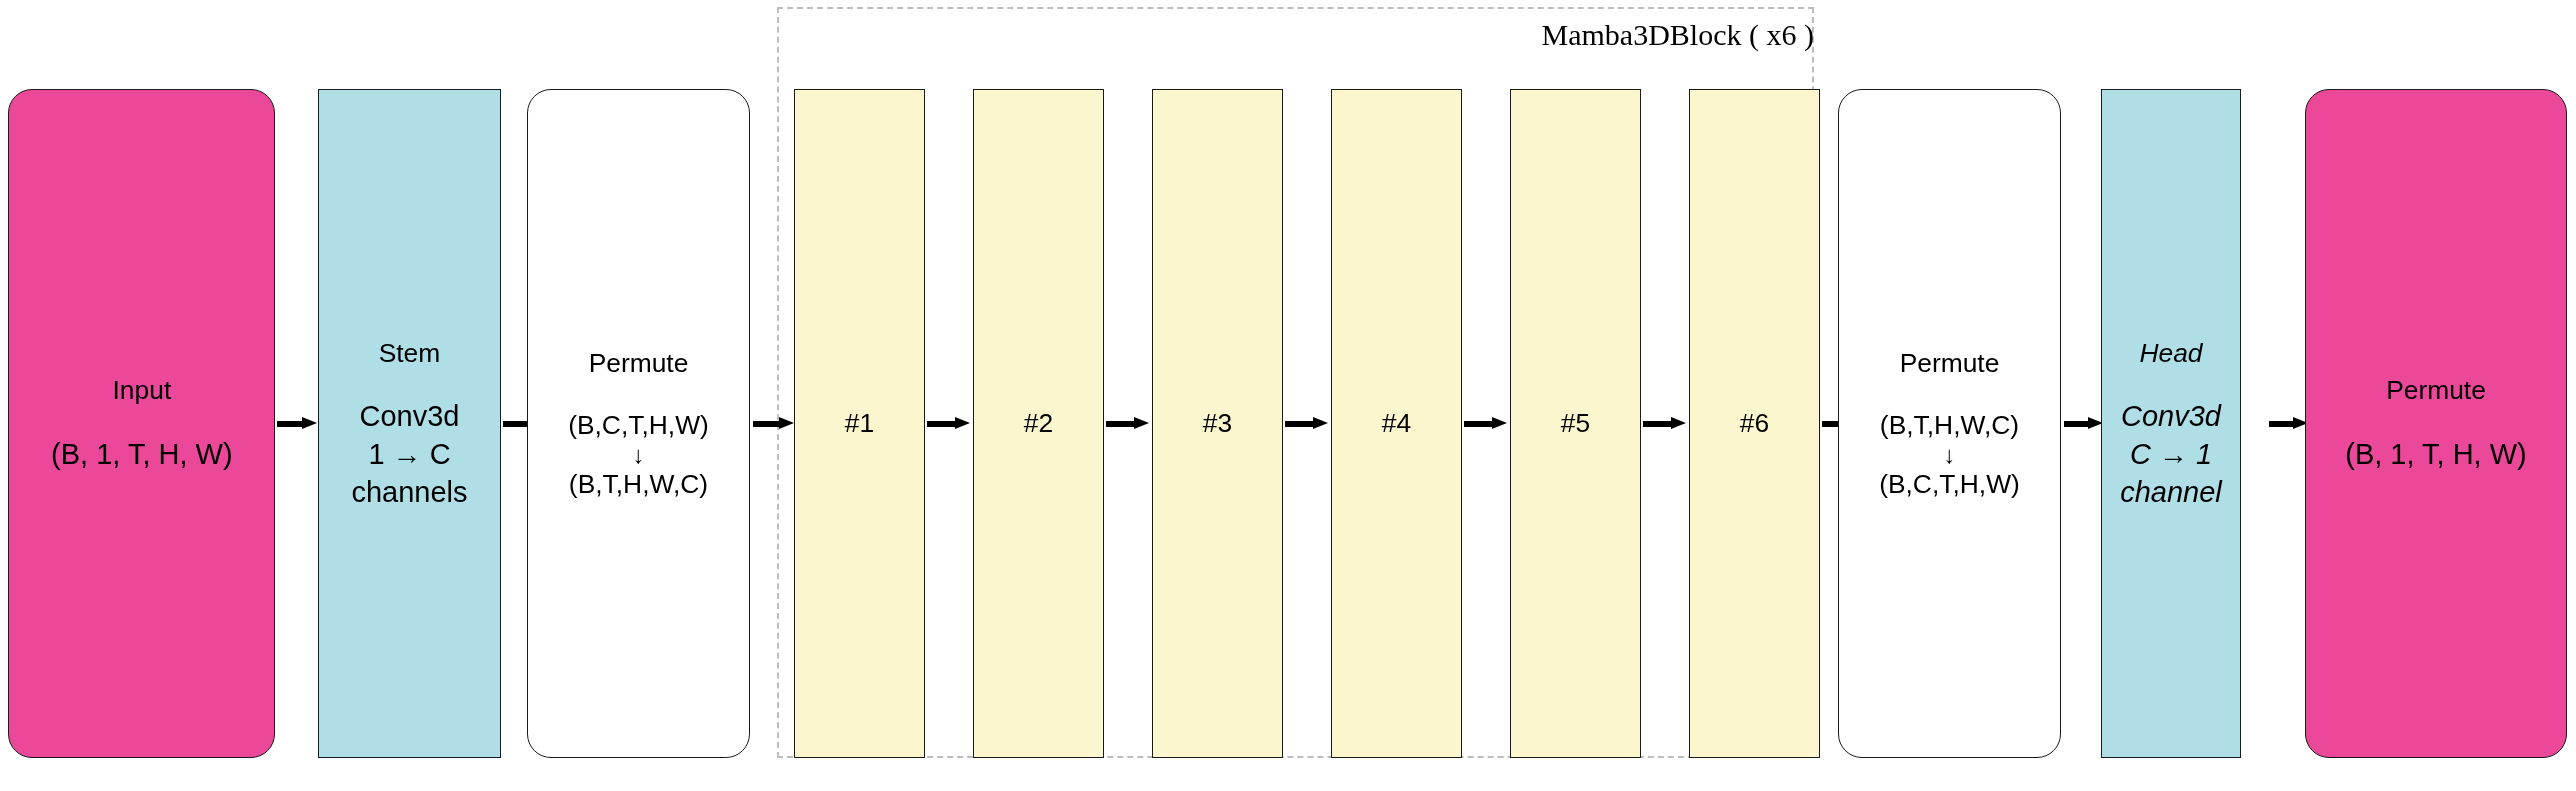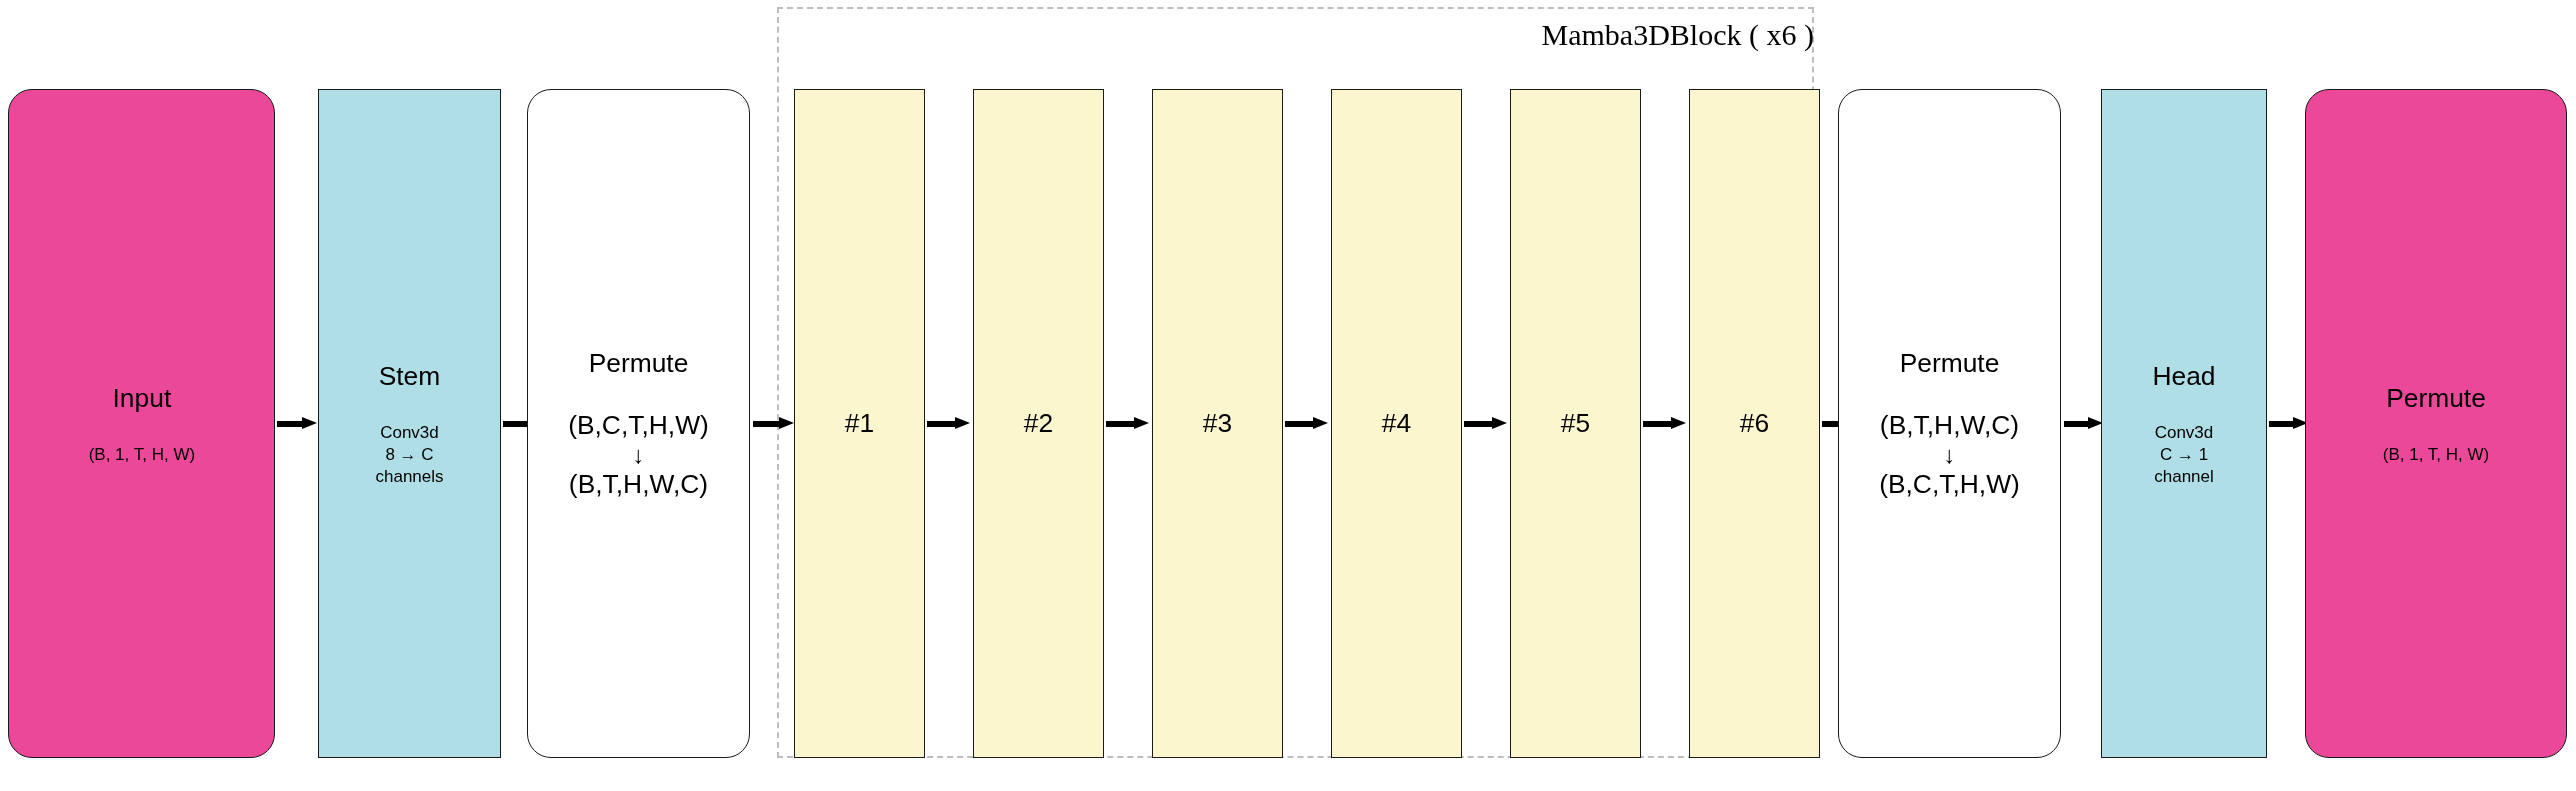--- a/index.html
+++ b/index.html
@@ -32,21 +32,21 @@
     align-items: center;
     justify-content: center;
     text-align: left;
     line-height: 1.30;
   }
   .block .title {
     font-size: 26.4px;
     white-space: nowrap;
   }
   .block .sub {
-    font-size: 17px;
+    font-size: 29px;
     white-space: nowrap;
   }
   .block .gap {
     height: 28px;
   }
 
   
   .rounded {
     border-radius: 24px;
   }
@@ -117,21 +117,21 @@
 
   <div class="arrow" style="left:277px; top:417px; width:41px;">
     <div class="shaft" style="width:26.4px;"></div>
     <div class="head" style="left:25px;"></div>
   </div>
 
   <div class="block cyan" style="left:318px; top:89px; width:183px; height:669px;">
     <span class="title">Stem</span>
     <span class="gap"></span>
     <span class="sub">Conv3d</span>
-    <span class="sub">8  →  C</span>
+    <span class="sub">1  →  C</span>
     <span class="sub">channels</span>
   </div>
 
   <div class="arrow" style="left:503px; top:417px; width:41px;">
     <div class="shaft" style="width:26.4px;"></div>
     <div class="head" style="left:25px;"></div>
   </div>
 
   <div class="block rounded white" style="left:527px; top:89px; width:223px; height:669px;">
     <span class="title">Permute</span>
@@ -201,21 +201,21 @@
     <span class="perm-line">(B,T,H,W,C)</span>
     <span class="perm-arrow">↓</span>
     <span class="perm-line">(B,C,T,H,W)</span>
   </div>
 
   <div class="arrow" style="left:2064px; top:417px; width:40px;">
     <div class="shaft" style="width:25px;"></div>
     <div class="head" style="left:24px;"></div>
   </div>
 
-  <div class="block cyan" style="left:2101px; top:89px; width:166px; height:669px;">
+  <div class="block cyan" style="left:2101px; top:89px; width:140px; height:669px;font-style:italic;">
     <span class="title">Head</span>
     <span class="gap"></span>
     <span class="sub">Conv3d</span>
     <span class="sub">C  →  1</span>
     <span class="sub">channel</span>
   </div>
 
   <div class="arrow" style="left:2269px; top:417px; width:40px;">
     <div class="shaft" style="width:25px;"></div>
     <div class="head" style="left:24px;"></div>

